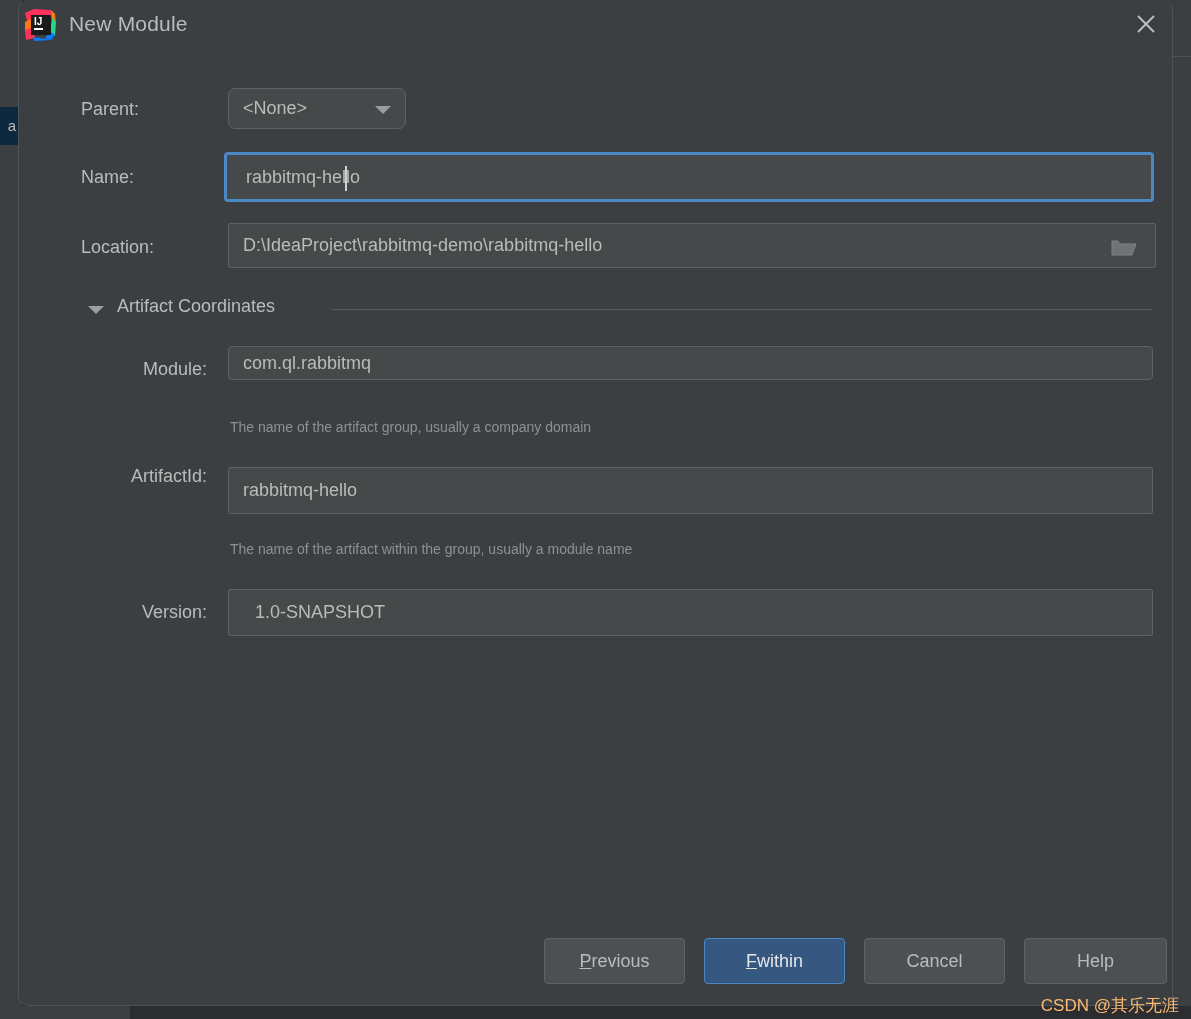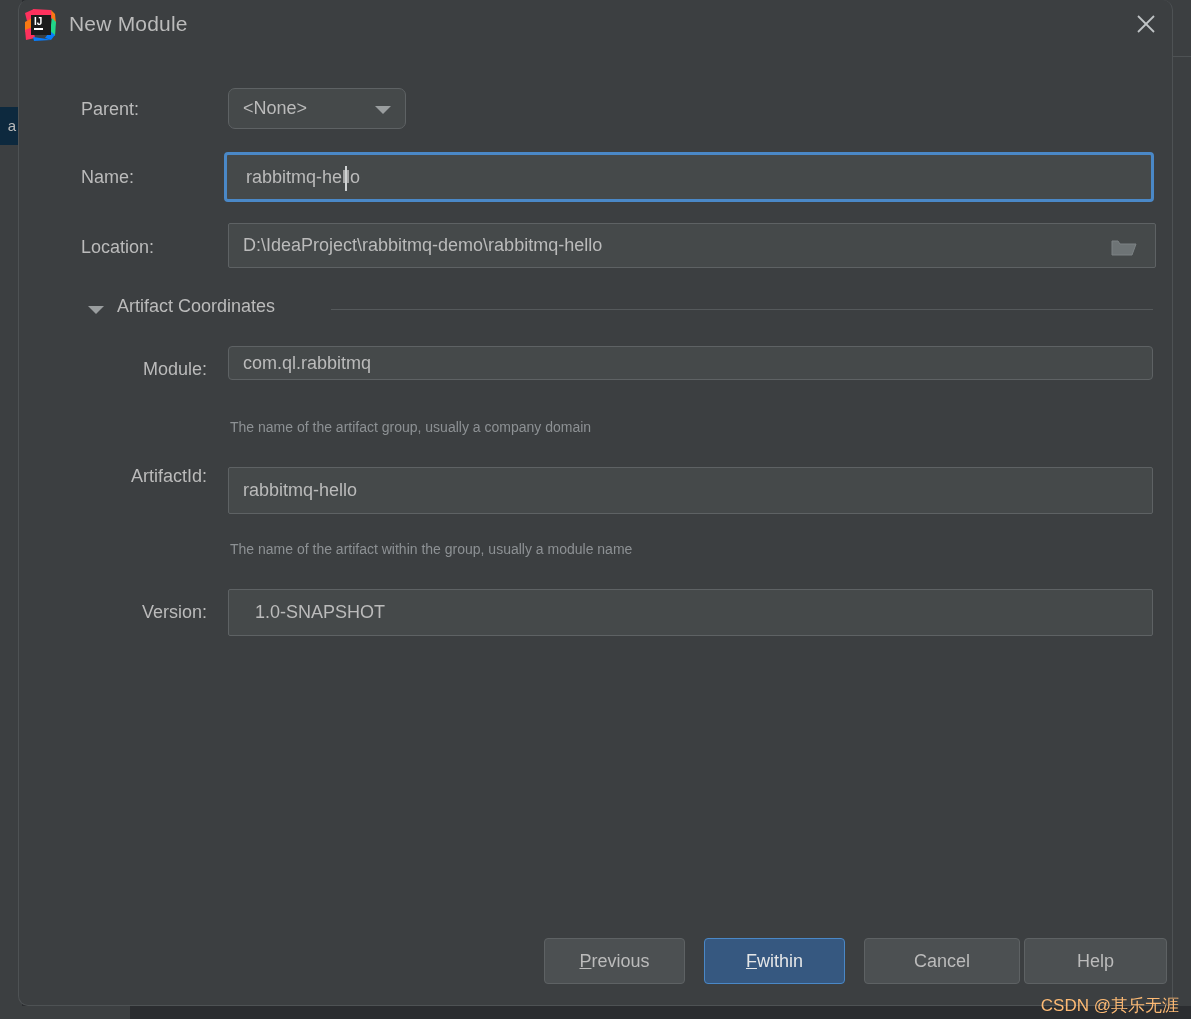--- a/index.html
+++ b/index.html
@@ -278,21 +278,21 @@
     white-space: nowrap;
   }
   .dlg-button.primary {
     background: #365880;
     border-color: #4a88c7;
     color: #e4e6e7;
   }
   .mnemonic { text-decoration: underline; }
   #btn-previous { left: 525px; width: 141px; }
   #btn-finish   { left: 685px; width: 141px; }
-  #btn-cancel   { left: 845px; width: 156px; }
+  #btn-cancel   { left: 845px; width: 141px; }
   #btn-help     { left: 1005px; width: 143px; }
 
   
   #watermark {
     position: absolute;
     right: 12px; bottom: 2px;
     font-size: 17px;
     color: #fdba74;
     white-space: nowrap;
     z-index: 40;

